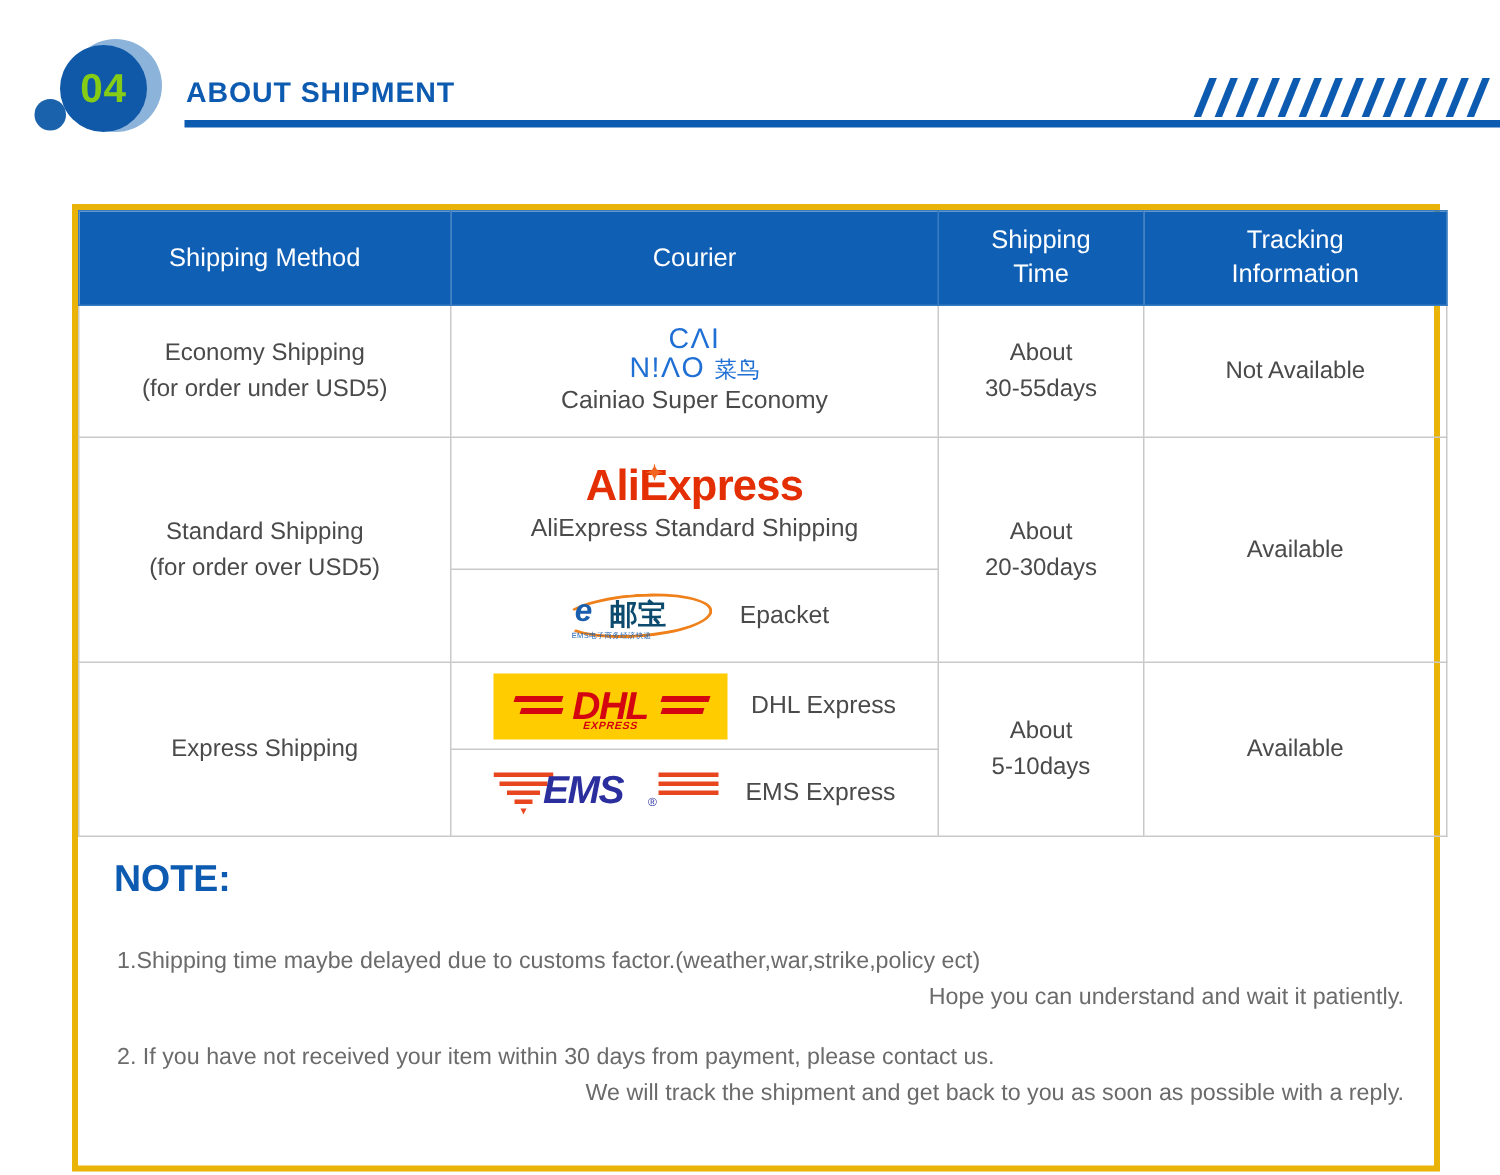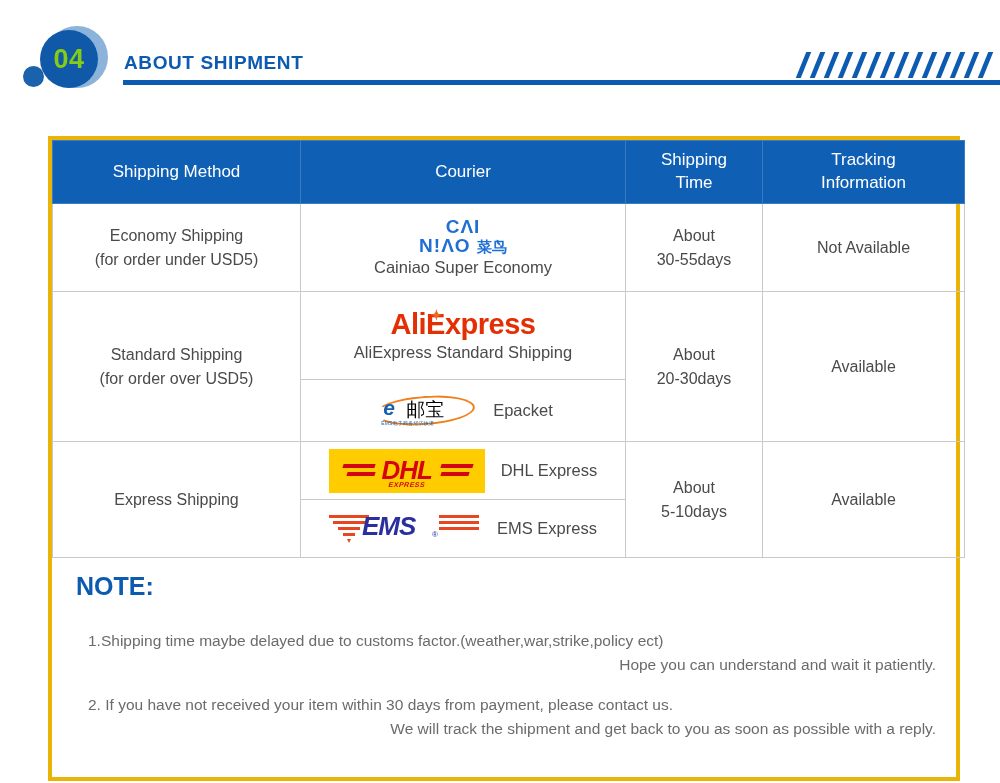--- a/index.html
+++ b/index.html
@@ -159,21 +159,21 @@
     padding: 4px 0;
   }
   .courier-caption {
     font-size: 16.5px;
     color: #4a4a4a;
   }
 
   
   .cainiao {
     color: #1f6fd4;
-    font-weight: 700;
+    font-weight: 400;
     line-height: 0.98;
     text-align: center;
     letter-spacing: 1px;
   }
   .cainiao .l1 { font-size: 19px; display: block; }
   .cainiao .l2 { font-size: 19px; display: block; }
   .cainiao .cn { font-size: 15px; letter-spacing: 0; }
 
   
   .aliexpress {
@@ -213,22 +213,22 @@
     left: 10px; top: 2px;
     font-size: 21px;
     font-weight: bold;
     font-style: italic;
     color: #1a5fae;
   }
   .epacket-logo .cn {
     position: absolute;
     left: 33px; top: 3px;
     font-size: 19px;
-    font-weight: normal;
-    color: #000000;
+    font-weight: bold;
+    color: #0c4a6e;
     letter-spacing: 0px;
   }
   .epacket-logo .sub {
     position: absolute;
     left: 8px; top: 26px;
     font-size: 5px;
     color: #1a5fae;
     letter-spacing: 0.2px;
     white-space: nowrap;
   }
@@ -317,21 +317,21 @@
   .note-title {
     color: #0d5bb0;
     font-size: 25px;
     font-weight: bold;
     margin: 0 0 28px 4px;
   }
   .note-item {
     font-size: 15.5px;
     color: #6b6b6b;
     line-height: 1.55;
-    margin: 0 0 16px 16px;
+    margin: 0 0 16px 6px;
   }
   .note-item .l2 { display: block; padding-left: 14px; text-align: right; }
 </style>
 </head>
 <body>
 
 <div class="header">
   <div class="badge-wrap">
     <div class="badge-dot"></div>
     <div class="badge-ring"></div>

